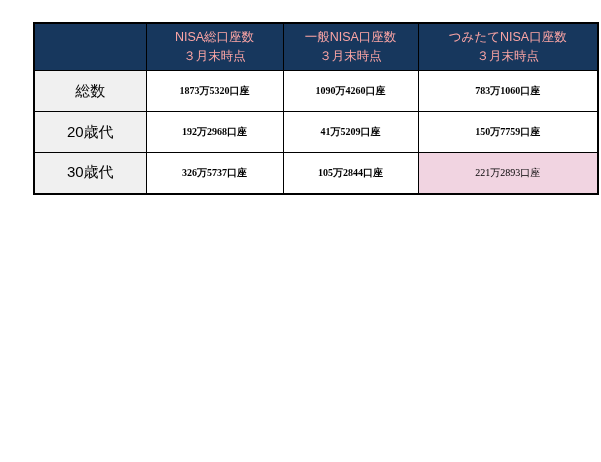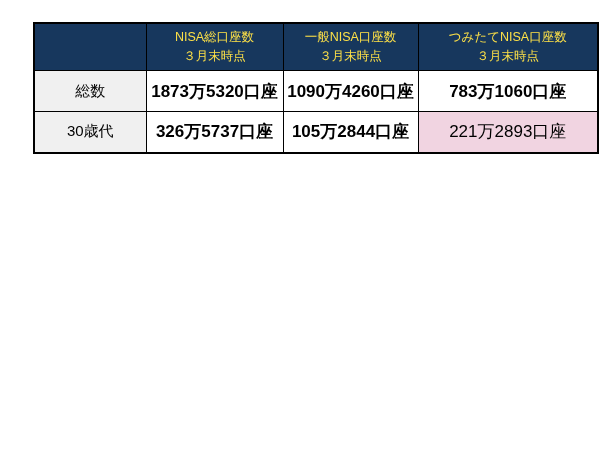--- a/index.html
+++ b/index.html
@@ -23,38 +23,39 @@
   }
   table.nisa th, table.nisa td {
     border: 1px solid #000000;
     padding: 0;
     text-align: center;
     vertical-align: middle;
     overflow: hidden;
   }
   thead th {
     background: #17375d;
-    color: #fde047;
+    color: #fca5a5;
     font-weight: normal;
     font-size: 12.5px;
     line-height: 1.55;
     height: 46px;
   }
   thead th .hline { display: block; }
   tbody tr { height: 41px; }
   td.rowlabel {
     background: #f0f0f0;
     font-size: 15px;
     font-weight: normal;
     margin-left: 40px;
   }
   td.val {
     background: #ffffff;
-    font-size: 17px;
+    font-size: 10px;
     font-weight: bold;
+    font-family: Liberation Serif, serif;
   }
   td.val.highlight {
     background: #f1d4e1;
     font-weight: normal;
     margin-top: 14px;
   }
 </style>
 </head>
 <body>
 
@@ -84,20 +85,26 @@
       </tr>
     </thead>
     <tbody>
       <tr>
         <td class="rowlabel">総数</td>
         <td class="val">1873万5320口座</td>
         <td class="val">1090万4260口座</td>
         <td class="val">783万1060口座</td>
       </tr>
       <tr>
+        <td class="rowlabel">20歳代</td>
+        <td class="val">192万2968口座</td>
+        <td class="val">41万5209口座</td>
+        <td class="val">150万7759口座</td>
+      </tr>
+      <tr>
         <td class="rowlabel">30歳代</td>
         <td class="val">326万5737口座</td>
         <td class="val">105万2844口座</td>
         <td class="val highlight">221万2893口座</td>
       </tr>
     </tbody>
   </table>
 </div>
 
 </body></html>

